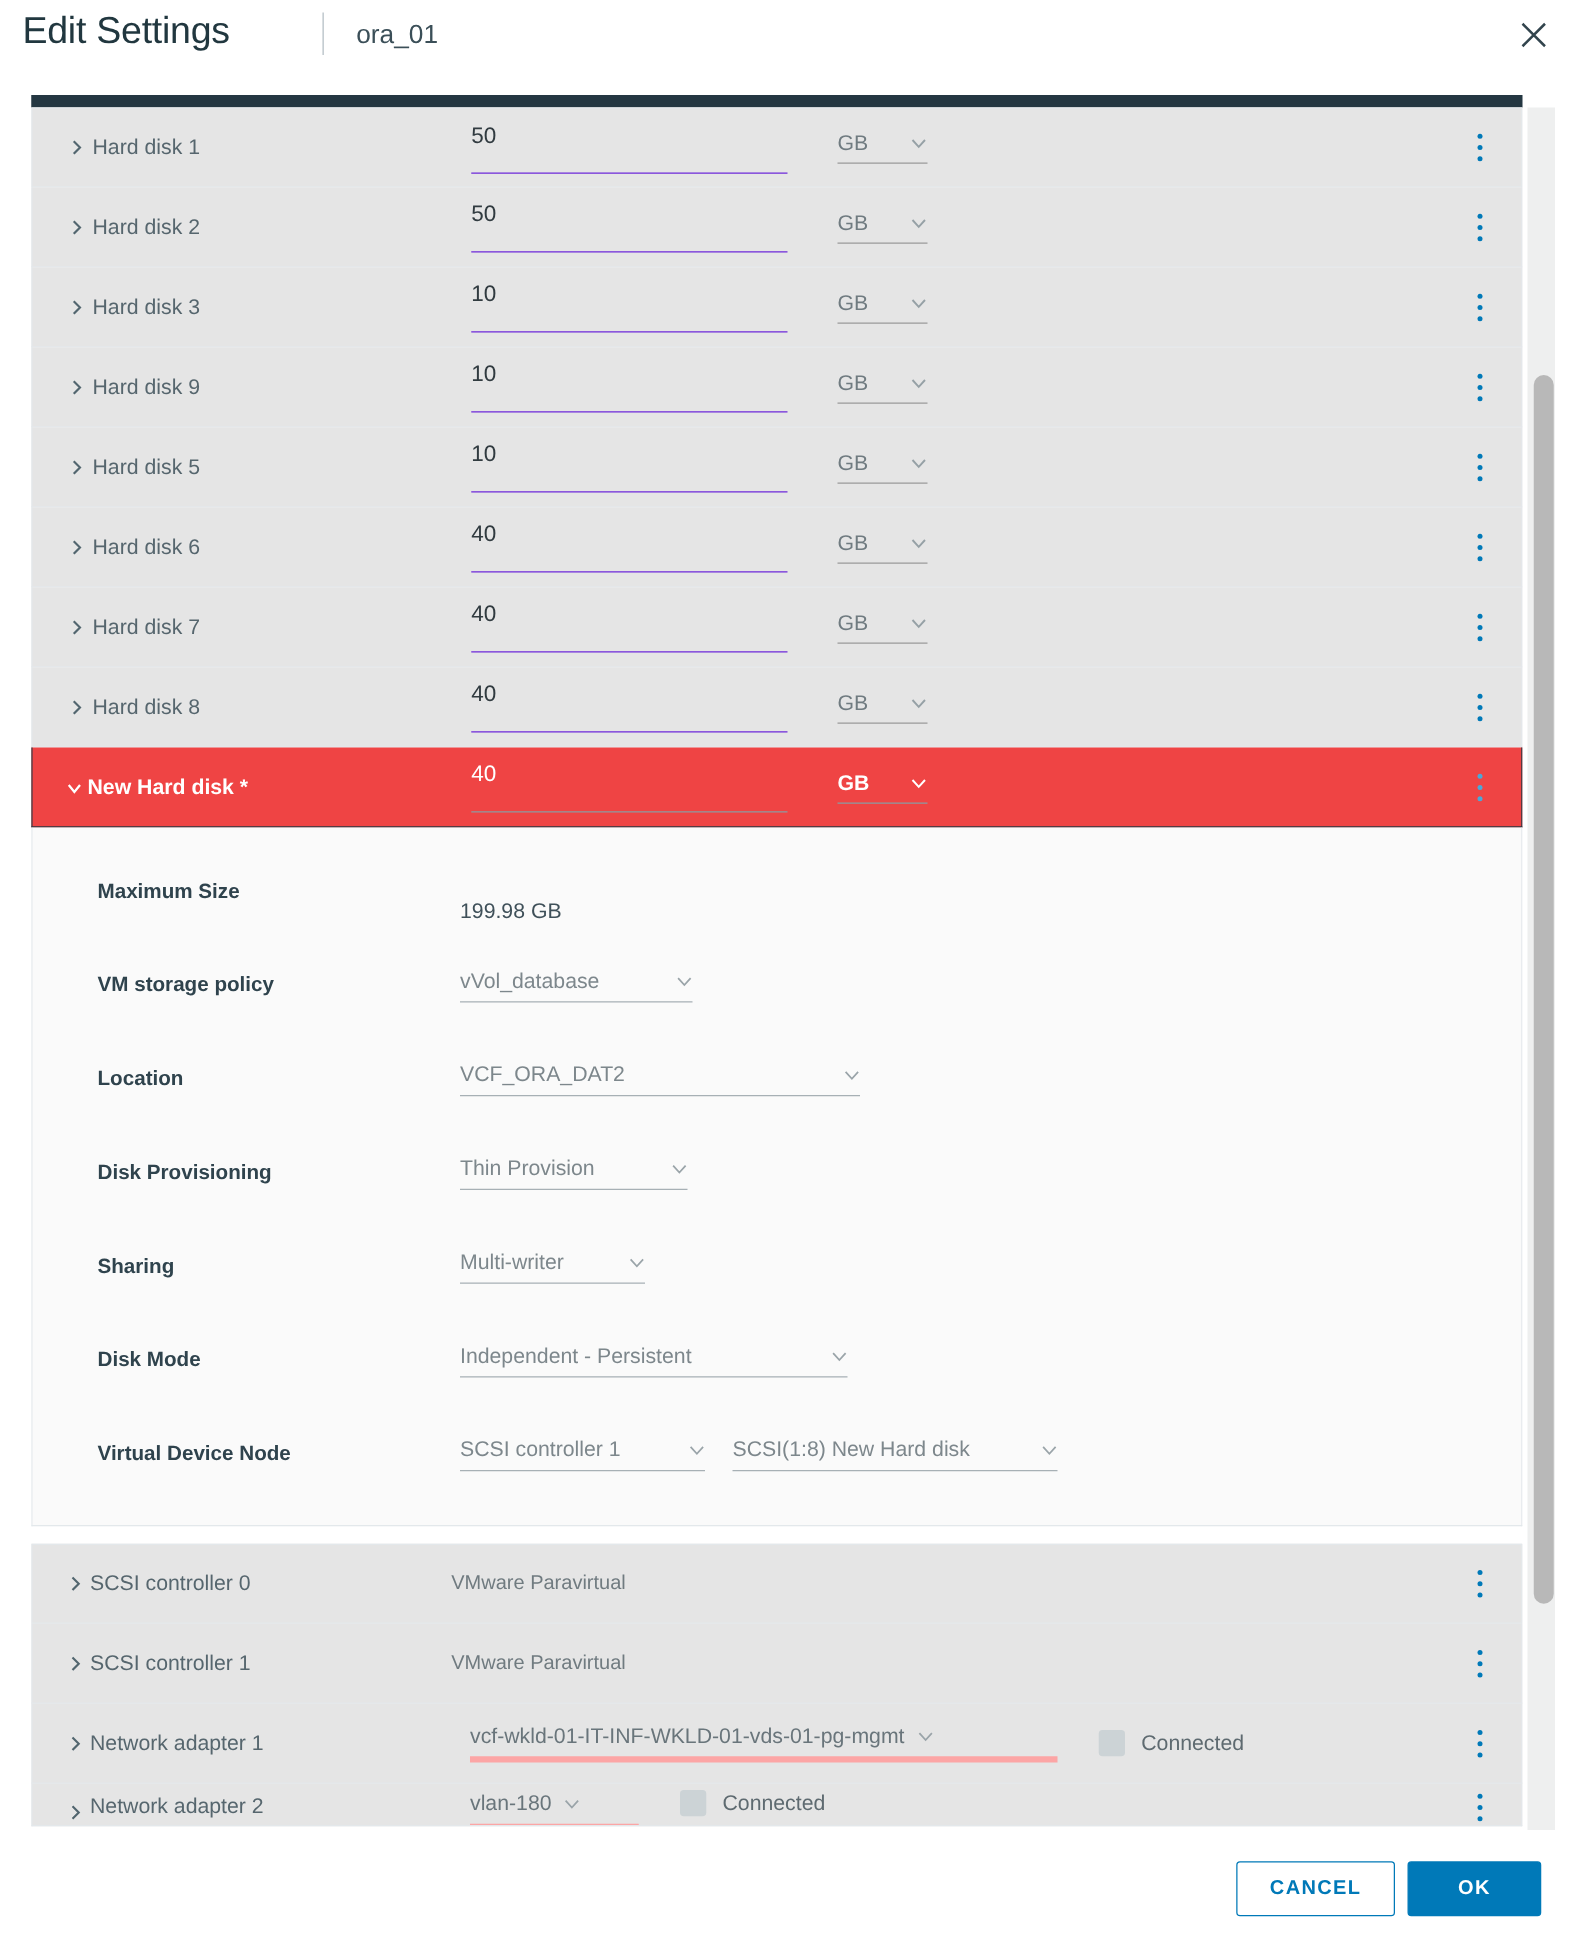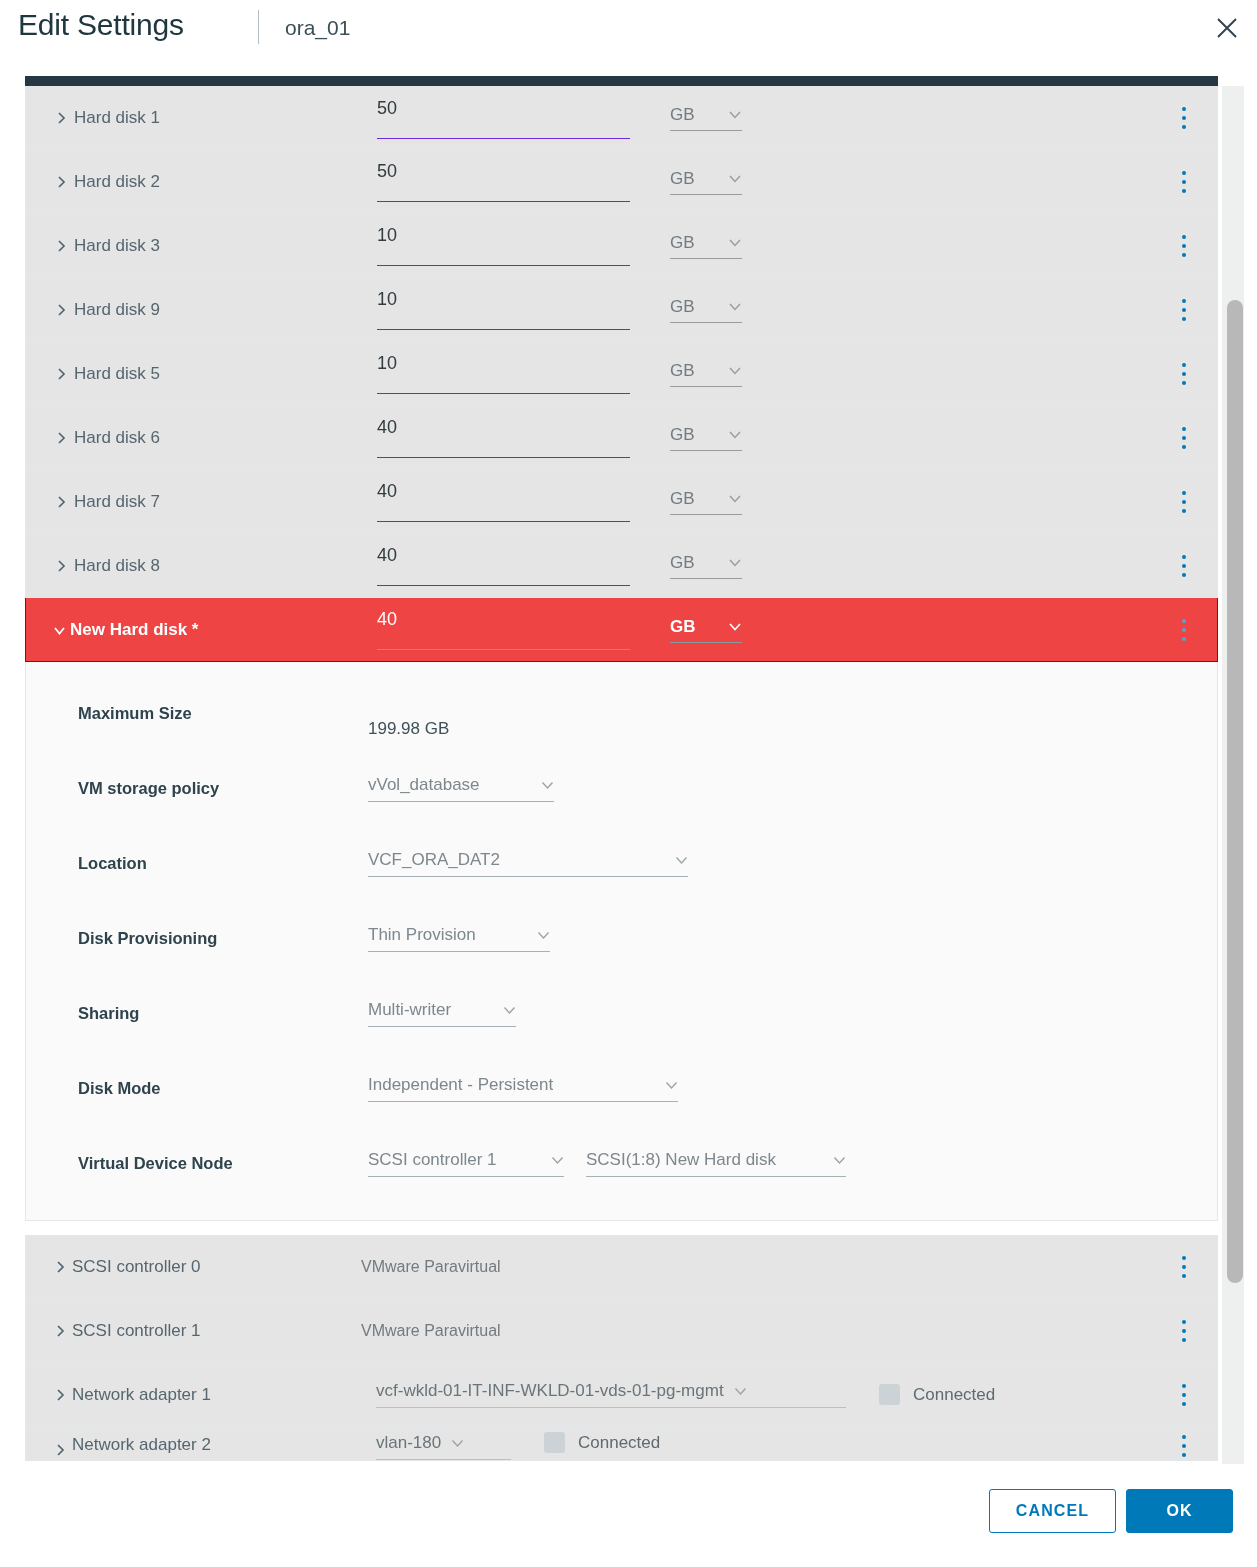--- a/index.html
+++ b/index.html
@@ -206,21 +206,21 @@
   .dev-row.plain .chev { left: 28px; }
   .sub-static {
     position: absolute;
     left: 335px;
     font-size: 16px;
     color: #707b80;
   }
   .net-sel {
     position: absolute;
     padding-bottom: 6px;
-    border-bottom: 1px solid #fca5a5;
+    border-bottom: 5px solid #fca5a5;
     font-size: 17px;
     color: #69757b;
     display: flex;
     align-items: center;
     white-space: nowrap;
   }
   .net-sel .cv { color: #9aa4a9; margin-left: 10px; }
   .conn-wrap {
     position: absolute;
     display: flex;

